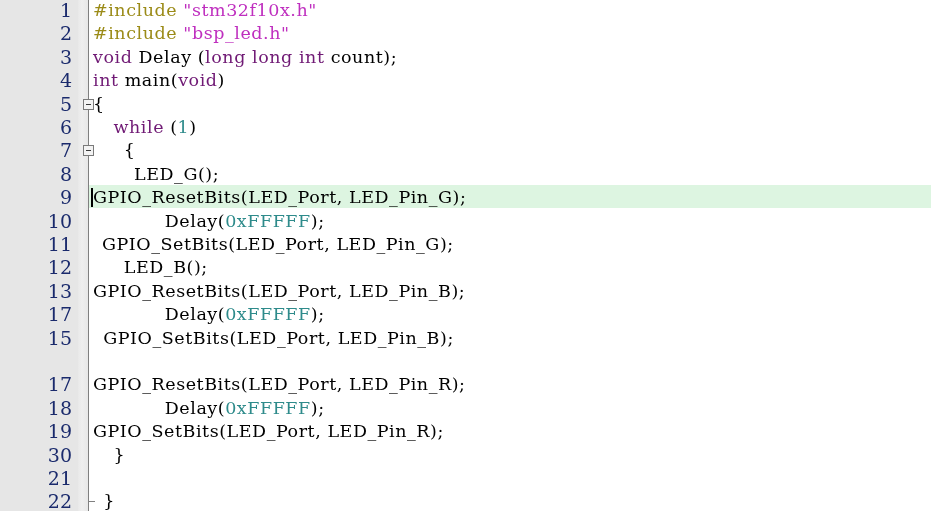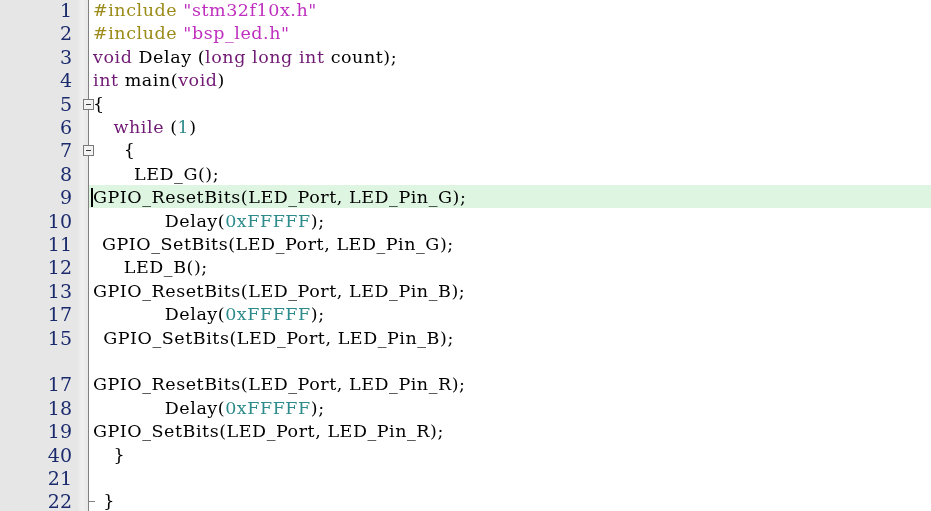--- a/index.html
+++ b/index.html
@@ -230,21 +230,21 @@
       </div>
       <div class="row" style="top: 395.8px;">
         <div class="lineno">18</div>
         <div class="code" style="left: 164.75px;"><span class="tok-id">Delay(</span><span class="tok-num">0xFFFFF</span><span class="tok-id">);</span></div>
       </div>
       <div class="row" style="top: 419.2px;">
         <div class="lineno">19</div>
         <div class="code" style="left: 93px;"><span class="tok-id">GPIO_SetBits(LED_Port, LED_Pin_R);</span></div>
       </div>
       <div class="row" style="top: 442.6px;">
-        <div class="lineno">40</div>
+        <div class="lineno">30</div>
         <div class="code" style="left: 113.5px;"><span class="tok-punct">}</span></div>
       </div>
       <div class="row" style="top: 466px;">
         <div class="lineno">21</div>
         <div class="code" style="left: 93px;"></div>
       </div>
       <div class="row" style="top: 489.4px;">
         <div class="lineno">22</div>
         <div class="fold-end" style="top: 12px;"></div>
         <div class="code" style="left: 103.25px;"><span class="tok-punct">}</span></div>

